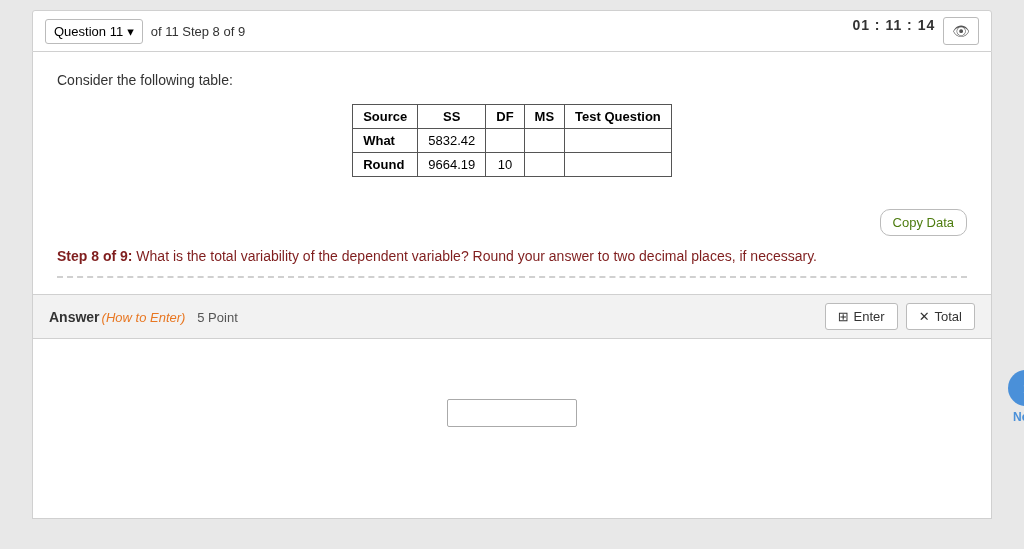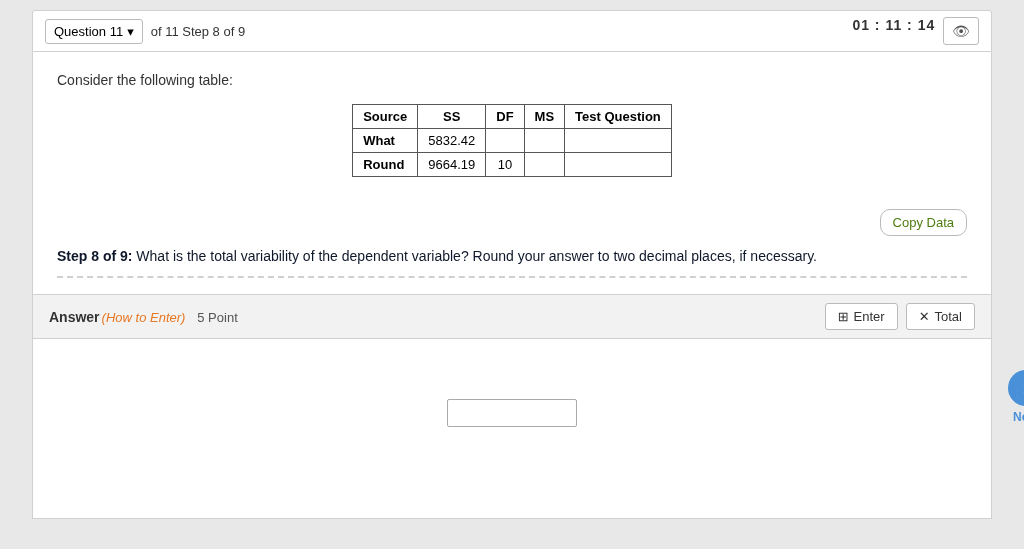--- a/index.html
+++ b/index.html
@@ -115,21 +115,21 @@
       border: 1px solid #bbb;
       border-radius: 10px;
       background: #fff;
       padding: 5px 12px;
       font-size: 13px;
       cursor: pointer;
       color: #4d7c0f;
     }
     .step-question {
       font-size: 14px;
-      color: #0f172a;
+      color: #7f1d1d;
       margin-bottom: 12px;
     }
     .step-question strong {
       font-weight: bold;
     }
     
     .divider {
       border: none;
       border-top: 2px dashed #d0d0d0;
       margin: 12px 0 0 0;

